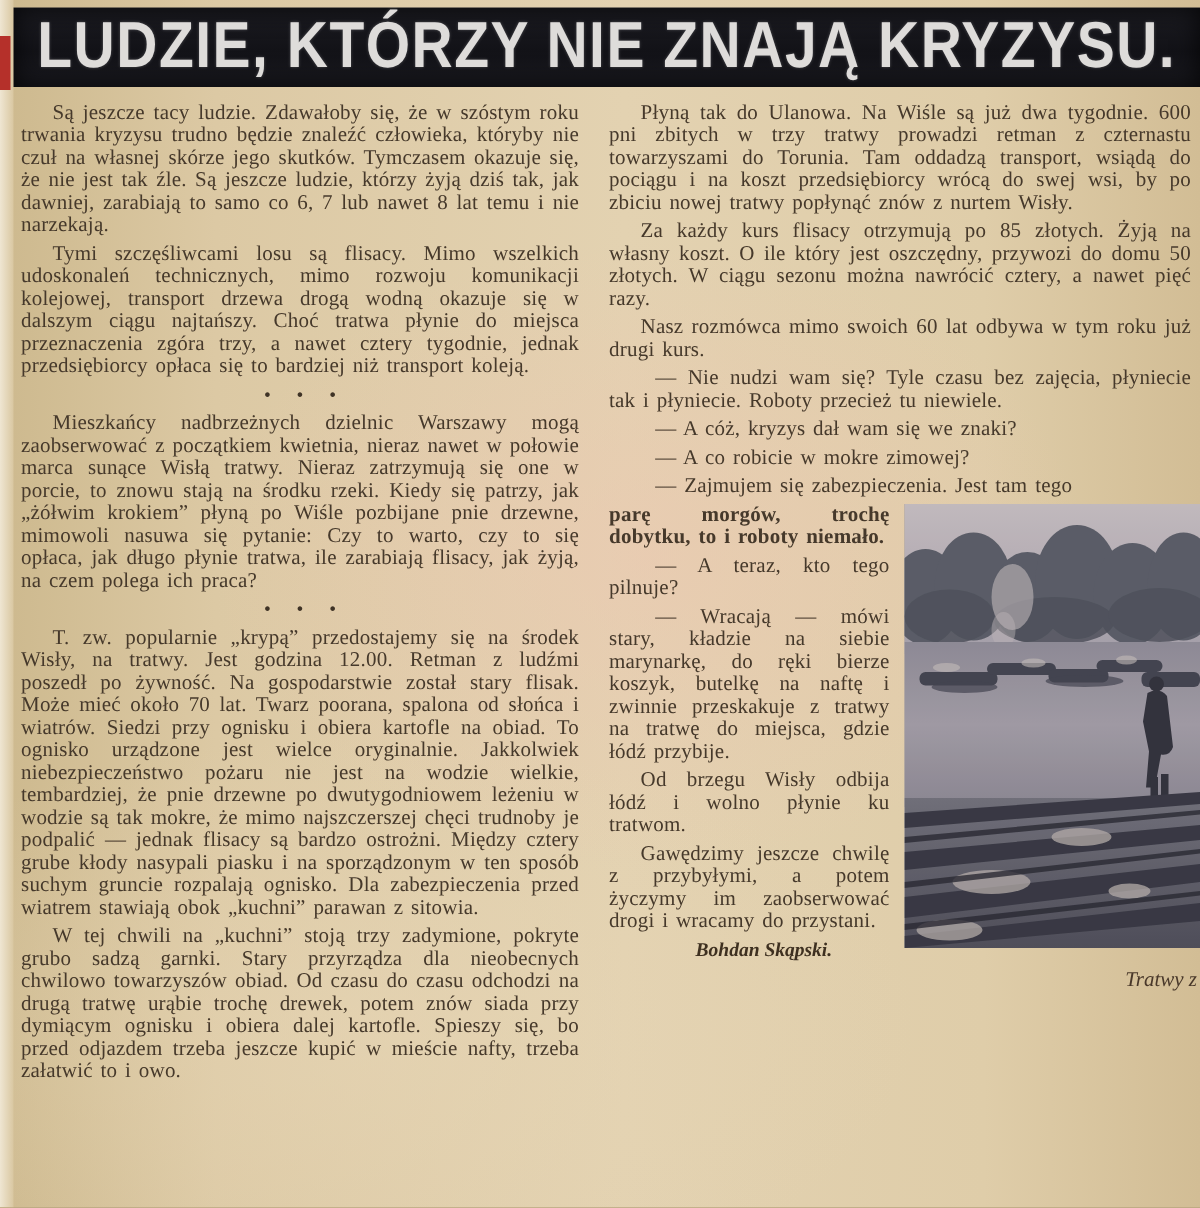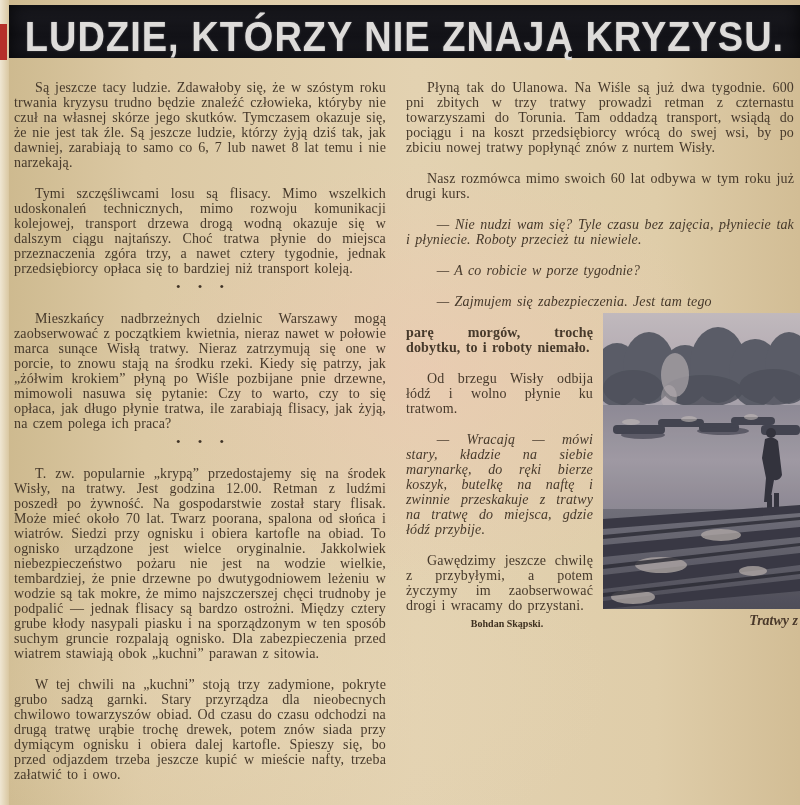--- a/index.html
+++ b/index.html
@@ -15,80 +15,81 @@
     color:#463828;
   }
   
   .paper-edge{position:absolute;left:0;top:0;width:9px;height:805px;
     background:linear-gradient(90deg,#efe6d2,#d9c7a1);}
   .red-mark{position:absolute;left:0;top:24px;width:7px;height:36px;background:#b5302a;}
 
   .headline-bar{
     position:absolute;left:9px;top:5px;width:791px;height:53px;
     background:linear-gradient(180deg,#1c1c22,#121217 55%,#1a1a20);
-    display:flex;align-items:flex-end;justify-content:center;
+    display:flex;align-items:center;justify-content:center;
     box-shadow:inset 0 0 18px rgba(0,0,0,0.8);
   }
   .headline-text{
     font-family:"Liberation Sans","DejaVu Sans",sans-serif;
     font-weight:bold;font-size:38px;letter-spacing:1px;
     color:#dedcda;white-space:nowrap;
     display:inline-block;transform:scaleY(1.14);
     text-shadow:0 0 2px rgba(255,255,255,0.25);
   }
 
   .columns{
     position:absolute;left:14px;top:64px;width:780px;
     display:flex;gap:20px;
   }
   .col{flex:1 1 0;}
   .col-left{max-width:372px;}
   .col-right{max-width:388px;position:relative;}
 
   p.art{
-    margin:16px 0 3px 0;
+    margin:4px 0 3px 0;
     font-size:14px;line-height:15px;
     text-align:justify;
     text-indent:1.5em;
     letter-spacing:0.15px;
     word-spacing:1.5px;
     color:#46392b;
   }
-  p.dialog{text-indent:2.2em;font-style:italic;}
+  p.dialog{text-indent:2.2em;}
   p.cont{text-indent:0;font-weight:bold;}
   .sep{
     text-align:center;font-size:13px;line-height:16px;
     letter-spacing:0;word-spacing:14px;color:#3f3326;
     margin:2px 0 3px 0;
   }
 
   .photo-wrap{
     float:right;
     width:197px;
     margin:1px -6px 0 10px; 
   }
   .photo{
     width:197px;height:296px;display:block;
     background:#9b97a0;
   }
   .photo-caption{
     font-size:14px;line-height:18px;
-    font-style:italic;font-weight:bold;
+    font-style:italic;font-weight:normal;
     color:#49382a;
     text-align:right;
-    padding:3px 2px 0 0;
+    padding:13px 2px 0 0;
     white-space:nowrap;
     overflow:hidden;
   }
   .author{
     margin:2px 0 0 0;
-    font-size:10px;line-height:16px;
+    font-size:13px;line-height:16px;
     font-weight:bold;text-align:center;
     text-indent:1.5em;
     color:#3e3020;
+    font-style:italic;
   }
 </style>
 </head>
 <body>
 
 <div class="page">
 
   <div class="paper-edge"></div>
   <div class="red-mark"></div>
 
@@ -103,23 +104,25 @@
       <p class="art">Tymi szczęśliwcami losu są flisacy. Mimo wszelkich udoskonaleń technicznych, mimo rozwoju komunikacji kolejowej, transport drzewa drogą wodną okazuje się w dalszym ciągu najtańszy. Choć tratwa płynie do miejsca przeznaczenia zgóra trzy, a nawet cztery tygodnie, jednak przedsiębiorcy opłaca się to bardziej niż transport koleją.</p>
       <div class="sep">• • •</div>
       <p class="art">Mieszkańcy nadbrzeżnych dzielnic Warszawy mogą zaobserwować z początkiem kwietnia, nieraz nawet w połowie marca sunące Wisłą tratwy. Nieraz zatrzymują się one w porcie, to znowu stają na środku rzeki. Kiedy się patrzy, jak „żółwim krokiem” płyną po Wiśle pozbijane pnie drzewne, mimowoli nasuwa się pytanie: Czy to warto, czy to się opłaca, jak długo płynie tratwa, ile zarabiają flisacy, jak żyją, na czem polega ich praca?</p>
       <div class="sep">• • •</div>
       <p class="art">T. zw. popularnie „krypą” przedostajemy się na środek Wisły, na tratwy. Jest godzina 12.00. Retman z ludźmi poszedł po żywność. Na gospodarstwie został stary flisak. Może mieć około 70 lat. Twarz poorana, spalona od słońca i wiatrów. Siedzi przy ognisku i obiera kartofle na obiad. To ognisko urządzone jest wielce oryginalnie. Jakkolwiek niebezpieczeństwo pożaru nie jest na wodzie wielkie, tembardziej, że pnie drzewne po dwutygodniowem leżeniu w wodzie są tak mokre, że mimo najszczerszej chęci trudnoby je podpalić — jednak flisacy są bardzo ostrożni. Między cztery grube kłody nasypali piasku i na sporządzonym w ten sposób suchym gruncie rozpalają ognisko. Dla zabezpieczenia przed wiatrem stawiają obok „kuchni” parawan z sitowia.</p>
       <p class="art">W tej chwili na „kuchni” stoją trzy zadymione, pokryte grubo sadzą garnki. Stary przyrządza dla nieobecnych chwilowo towarzyszów obiad. Od czasu do czasu odchodzi na drugą tratwę urąbie trochę drewek, potem znów siada przy dymiącym ognisku i obiera dalej kartofle. Spieszy się, bo przed odjazdem trzeba jeszcze kupić w mieście nafty, trzeba załatwić to i owo.</p>
     </div>
 
     <div class="col col-right">
       <p class="art">Płyną tak do Ulanowa. Na Wiśle są już dwa tygodnie. 600 pni zbitych w trzy tratwy prowadzi retman z czternastu towarzyszami do Torunia. Tam oddadzą transport, wsiądą do pociągu i na koszt przedsiębiorcy wrócą do swej wsi, by po zbiciu nowej tratwy popłynąć znów z nurtem Wisły.</p>
+      <p class="art">Za każdy kurs flisacy otrzymują po 85 złotych. Żyją na własny koszt. O ile który jest oszczędny, przywozi do domu 50 złotych. W ciągu sezonu można nawrócić cztery, a nawet pięć razy.</p>
       <p class="art">Nasz rozmówca mimo swoich 60 lat odbywa w tym roku już drugi kurs.</p>
       <p class="art dialog">— Nie nudzi wam się? Tyle czasu bez zajęcia, płyniecie tak i płyniecie. Roboty przecież tu niewiele.</p>
-      <p class="art dialog">— A co robicie w porze tygodnie?</p>
+      <p class="art dialog">— A cóż, kryzys dał wam się we znaki?</p>
+      <p class="art dialog">— A co robicie w mokre zimowej?</p>
       <p class="art dialog">— Zajmujem się zabezpieczenia. Jest tam tego</p>
 
       <div class="photo-wrap">
         <svg class="photo" viewBox="0 0 197 296" xmlns="http://www.w3.org/2000/svg" aria-hidden="true">
           <defs>
             <linearGradient id="sky" x1="0" y1="0" x2="0" y2="1">
               <stop offset="0" stop-color="#c7bfc1"></stop>
               <stop offset="1" stop-color="#a7a2ab"></stop>
             </linearGradient>
             <linearGradient id="water" x1="0" y1="0" x2="0" y2="1">
@@ -193,20 +196,21 @@
             <path d="M0 252 L197 230 L197 233 L0 256 Z"></path>
             <path d="M0 280 L197 258 L197 261 L0 284 Z"></path>
           </g>
 
           <rect x="0" y="0" width="197" height="296" fill="#7a6f8e" opacity="0.08"></rect>
         </svg>
         <div class="photo-caption">Tratwy z</div>
       </div>
 
       <p class="art cont">parę morgów, trochę dobytku, to i roboty niemało.</p>
+      <p class="art dialog">— A teraz, kto tego pilnuje?</p>
+      <p class="art dialog">— Wracają — mówi stary, kładzie na siebie marynarkę, do ręki bierze koszyk, butelkę na naftę i zwinnie przeskakuje z tratwy na tratwę do miejsca, gdzie łódź przybije.</p>
       <p class="art">Od brzegu Wisły odbija łódź i wolno płynie ku tratwom.</p>
-      <p class="art dialog">— Wracają — mówi stary, kładzie na siebie marynarkę, do ręki bierze koszyk, butelkę na naftę i zwinnie przeskakuje z tratwy na tratwę do miejsca, gdzie łódź przybije.</p>
       <p class="art">Gawędzimy jeszcze chwilę z przybyłymi, a potem życzymy im zaobserwować drogi i wracamy do przystani.</p>
       <p class="author">Bohdan Skąpski.</p>
     </div>
 
   </div>
 </div>
 
 </body></html>

